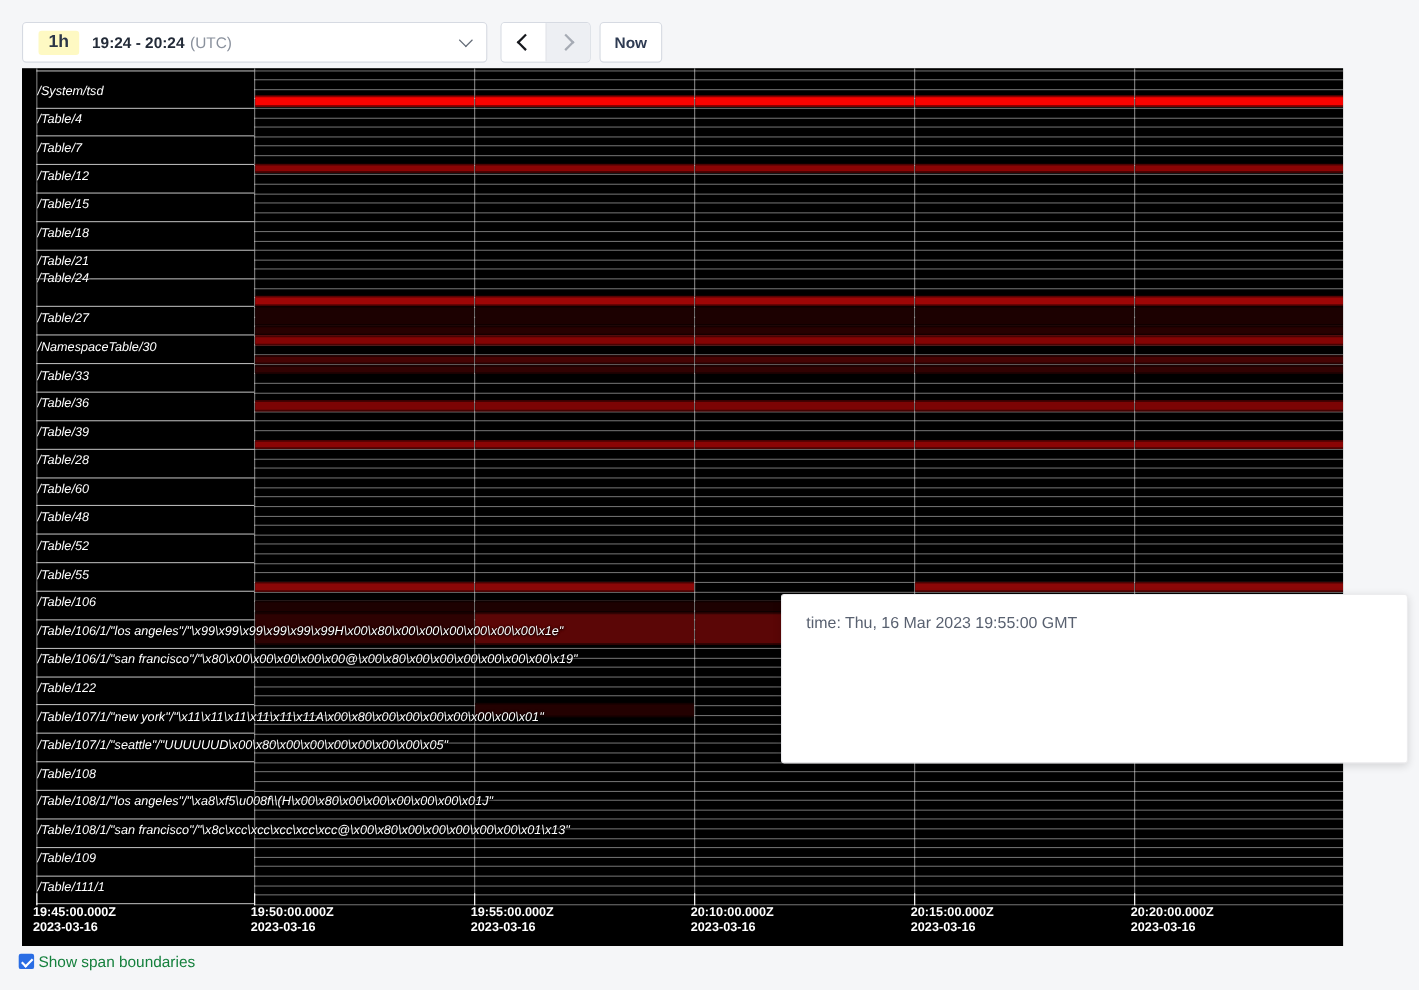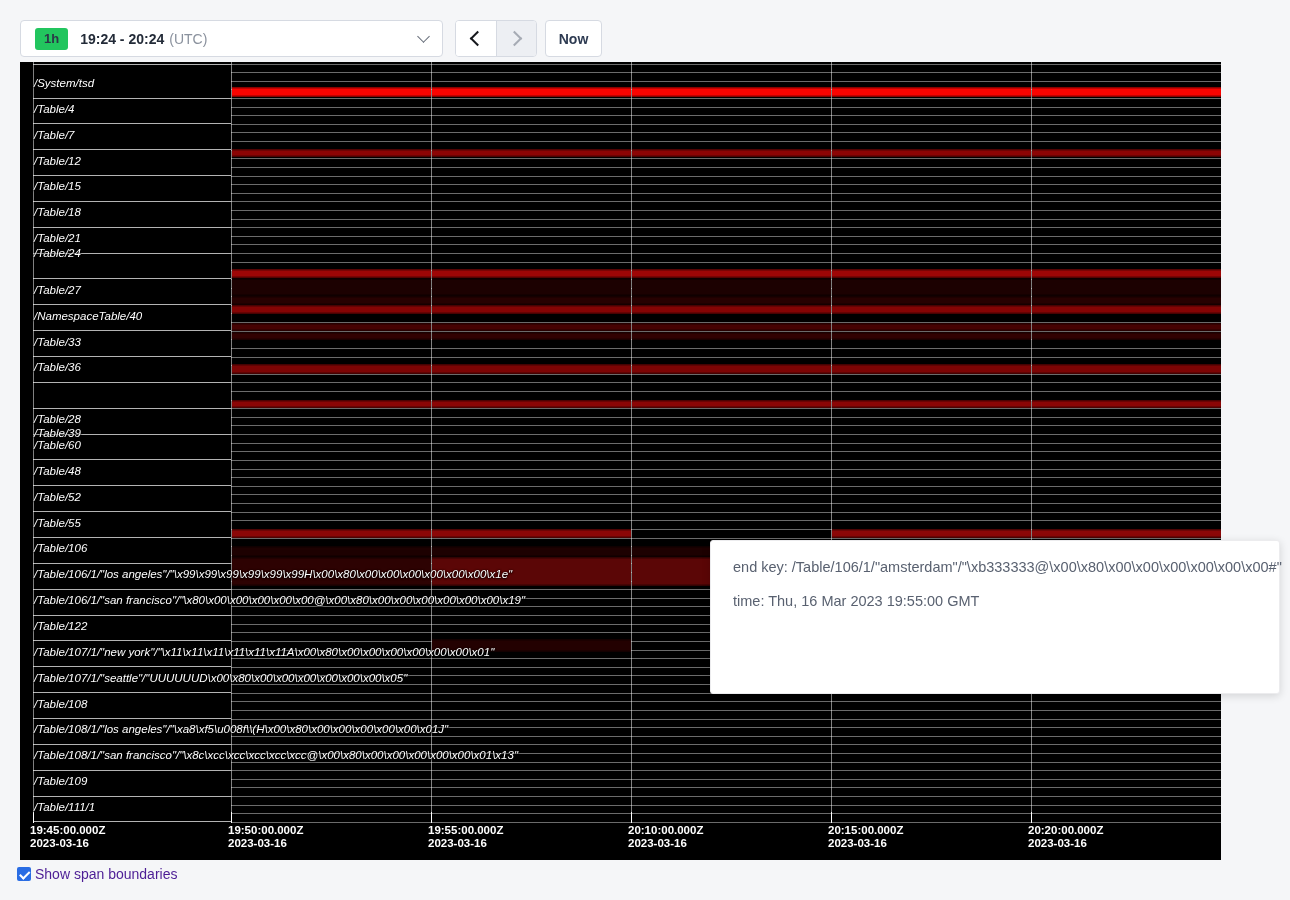--- a/index.html
+++ b/index.html
@@ -9,21 +9,21 @@
     font-family:"Liberation Sans",sans-serif;
   }
   
   .toolbar{position:absolute;left:0;top:0;width:1290px;height:62px;}
   .range-select{
     position:absolute;left:20px;top:20px;width:423px;height:37px;
     background:#fff;border:1px solid #d6dae2;border-radius:4px;
     display:flex;align-items:center;padding:0 14px;box-sizing:border-box;cursor:pointer;
   }
   .range-badge{
-    background:#22c55e;color:#2c3648;font-size:13px;font-weight:700;
+    background:#fef9c3;color:#2c3648;font-size:16px;font-weight:700;
     padding:4px 9px;border-radius:3px;line-height:14px;
   }
   .range-text{margin-left:12px;font-size:14px;font-weight:700;color:#232b38;}
   .range-zone{margin-left:5px;font-size:14px;color:#8a919d;}
   .chev-down{
     margin-left:auto;width:8px;height:8px;margin-top:-4px;
     border-right:1.6px solid #636a76;border-bottom:1.6px solid #636a76;
     transform:rotate(45deg);
   }
   .nav-group{
@@ -68,21 +68,21 @@
   .tt-line{height:34px;line-height:34px;font-size:14.5px;color:#596170;white-space:nowrap;}
   
   .footer{position:absolute;left:17px;top:866px;display:flex;align-items:center;}
   .checkbox{
     width:14px;height:14px;background:#2a6de4;border-radius:2px;position:relative;cursor:pointer;
   }
   .checkbox:after{
     content:"";position:absolute;left:4.5px;top:1.5px;width:3.5px;height:7.5px;
     border-right:2px solid #fff;border-bottom:2px solid #fff;transform:rotate(45deg);
   }
-  .footer label{margin-left:4px;font-size:14px;color:#4c1d95;cursor:default;}
+  .footer label{margin-left:4px;font-size:14px;color:#15803d;cursor:default;}
 </style>
 </head>
 <body>
 
 <div class="toolbar">
   <div class="range-select">
     <span class="range-badge">1h</span>
     <span class="range-text">19:24 - 20:24</span>
     <span class="range-zone">(UTC)</span>
     <span class="chev-down"></span>
@@ -291,24 +291,24 @@
     <div class="band" style="left: 412px; top: 576.5px; width: 199px; height: 13.5px; background: rgb(35, 1, 1); z-index: 3; box-shadow: rgba(0, 0, 0, 0.45) 0px 1.5px 0px inset, rgba(0, 0, 0, 0.45) 0px -1.5px 0px inset;"></div>
     <div class="rowlabel" style="left: 14px; top: 15px;">/System/tsd</div>
     <div class="rowlabel" style="left: 14px; top: 40.857px;">/Table/4</div>
     <div class="rowlabel" style="left: 14px; top: 66.714px;">/Table/7</div>
     <div class="rowlabel" style="left: 14px; top: 92.571px; text-align: right;">/Table/12</div>
     <div class="rowlabel" style="left: 14px; top: 118.428px;">/Table/15</div>
     <div class="rowlabel" style="left: 14px; top: 144.285px;">/Table/18</div>
     <div class="rowlabel" style="left: 14px; top: 170.142px;">/Table/21</div>
     <div class="rowlabel" style="left: 14px; top: 185px;">/Table/24</div>
     <div class="rowlabel" style="left: 14px; top: 221.856px;">/Table/27</div>
-    <div class="rowlabel" style="left: 14px; top: 247.713px;">/NamespaceTable/40</div>
+    <div class="rowlabel" style="left: 14px; top: 247.713px;">/NamespaceTable/30</div>
     <div class="rowlabel" style="left: 14px; top: 273.57px;">/Table/33</div>
     <div class="rowlabel" style="left: 14px; top: 299.427px;">/Table/36</div>
-    <div class="rowlabel" style="left: 14px; top: 325.284px; margin-top: 40px;">/Table/39</div>
+    <div class="rowlabel" style="left: 14px; top: 325.284px;">/Table/39</div>
     <div class="rowlabel" style="left: 14px; top: 351.141px;">/Table/28</div>
     <div class="rowlabel" style="left: 14px; top: 376.998px;">/Table/60</div>
     <div class="rowlabel" style="left: 14px; top: 402.855px;">/Table/48</div>
     <div class="rowlabel" style="left: 14px; top: 428.712px;">/Table/52</div>
     <div class="rowlabel" style="left: 14px; top: 454.569px;">/Table/55</div>
     <div class="rowlabel" style="left: 14px; top: 480.426px;">/Table/106</div>
     <div class="rowlabel" style="left: 14px; top: 506.283px;">/Table/106/1/"los angeles"/"\x99\x99\x99\x99\x99\x99H\x00\x80\x00\x00\x00\x00\x00\x00\x1e"</div>
     <div class="rowlabel" style="left: 14px; top: 532.14px;">/Table/106/1/"san francisco"/"\x80\x00\x00\x00\x00\x00@\x00\x80\x00\x00\x00\x00\x00\x00\x19"</div>
     <div class="rowlabel" style="left: 14px; top: 557.997px;">/Table/122</div>
     <div class="rowlabel" style="left: 14px; top: 583.854px;">/Table/107/1/"new york"/"\x11\x11\x11\x11\x11\x11A\x00\x80\x00\x00\x00\x00\x00\x00\x01"</div>
@@ -344,20 +344,19 @@
       <div>2023-03-16</div>
     </div>
     <div class="tick" style="left: 1011px; top: 750px; width: 1px; height: 11px; background: rgb(255, 255, 255); z-index: 4;"></div>
     <div class="timelabel" style="left: 1008px; top: 762px;">
       <div>20:20:00.000Z</div>
       <div>2023-03-16</div>
     </div>
   </div>
 
 <div id="tooltip">
-  <div class="tt-line">end key: /Table/106/1/"amsterdam"/"\xb333333@\x00\x80\x00\x00\x00\x00\x00\x00#"</div>
   <div class="tt-line">time: Thu, 16 Mar 2023 19:55:00 GMT</div>
 </div>
 
 <div class="footer">
   <div class="checkbox"></div>
   <label>Show span boundaries</label>
 </div>
 
 </body></html>

